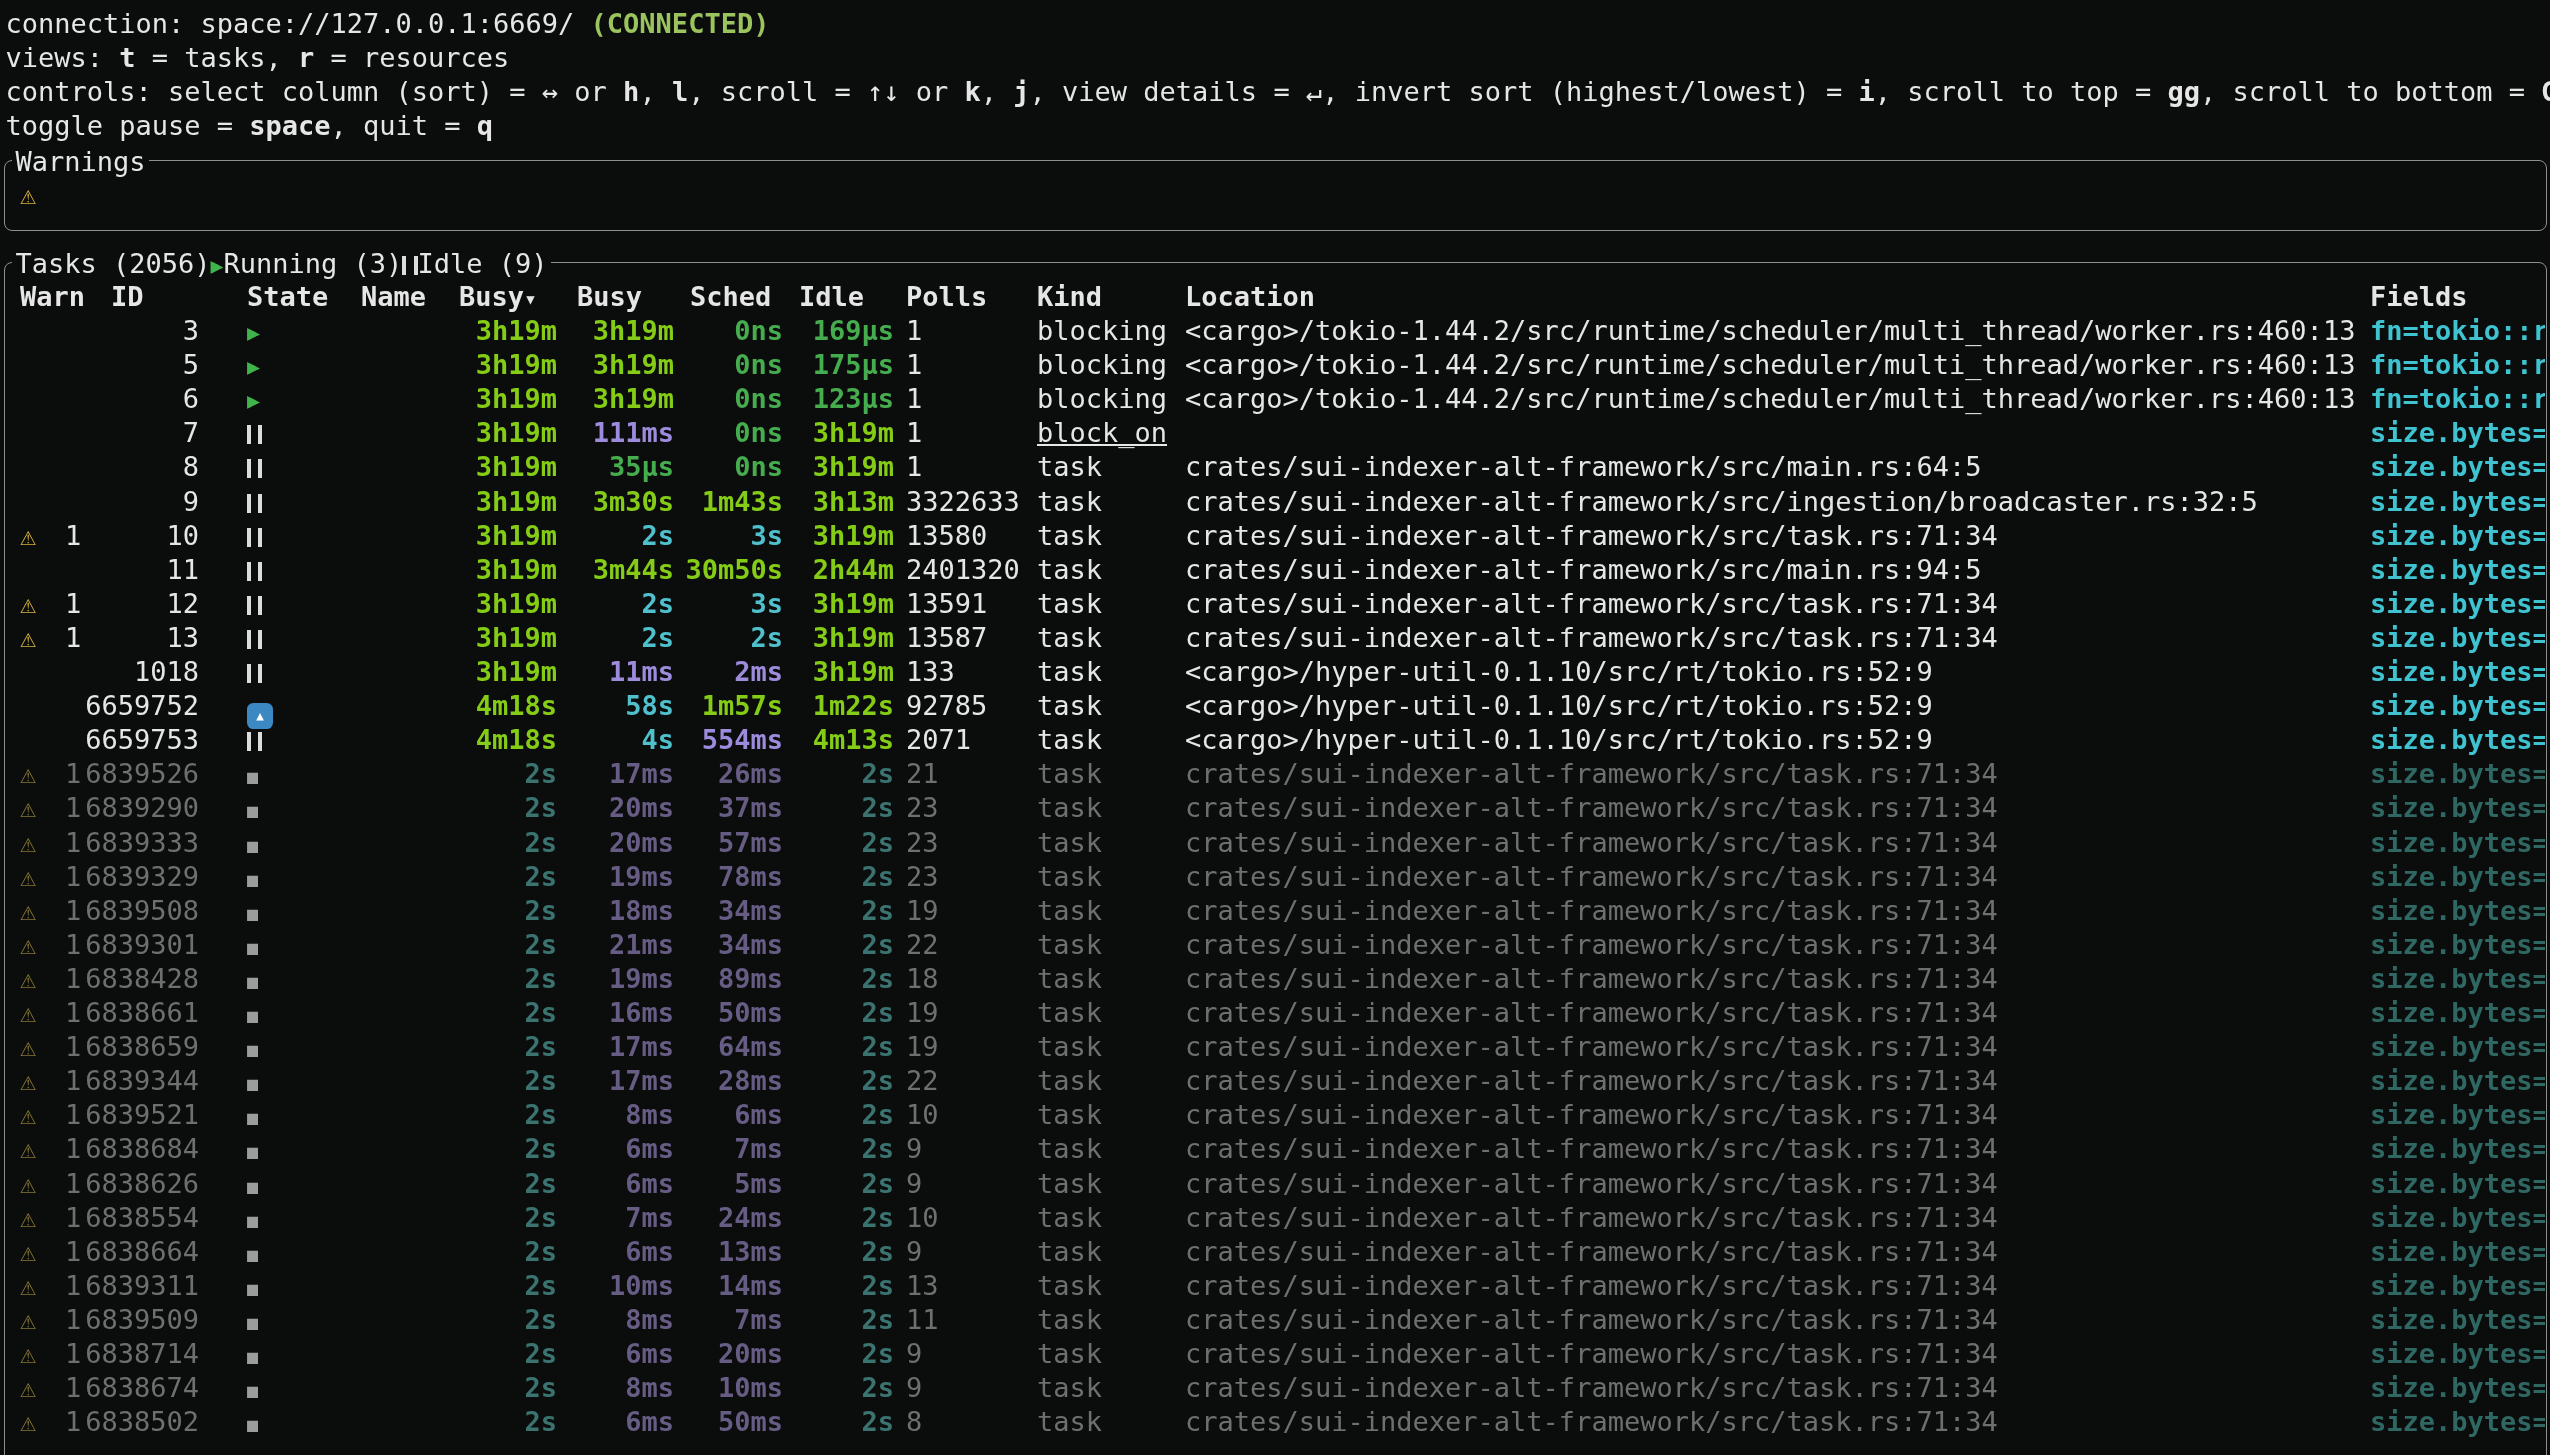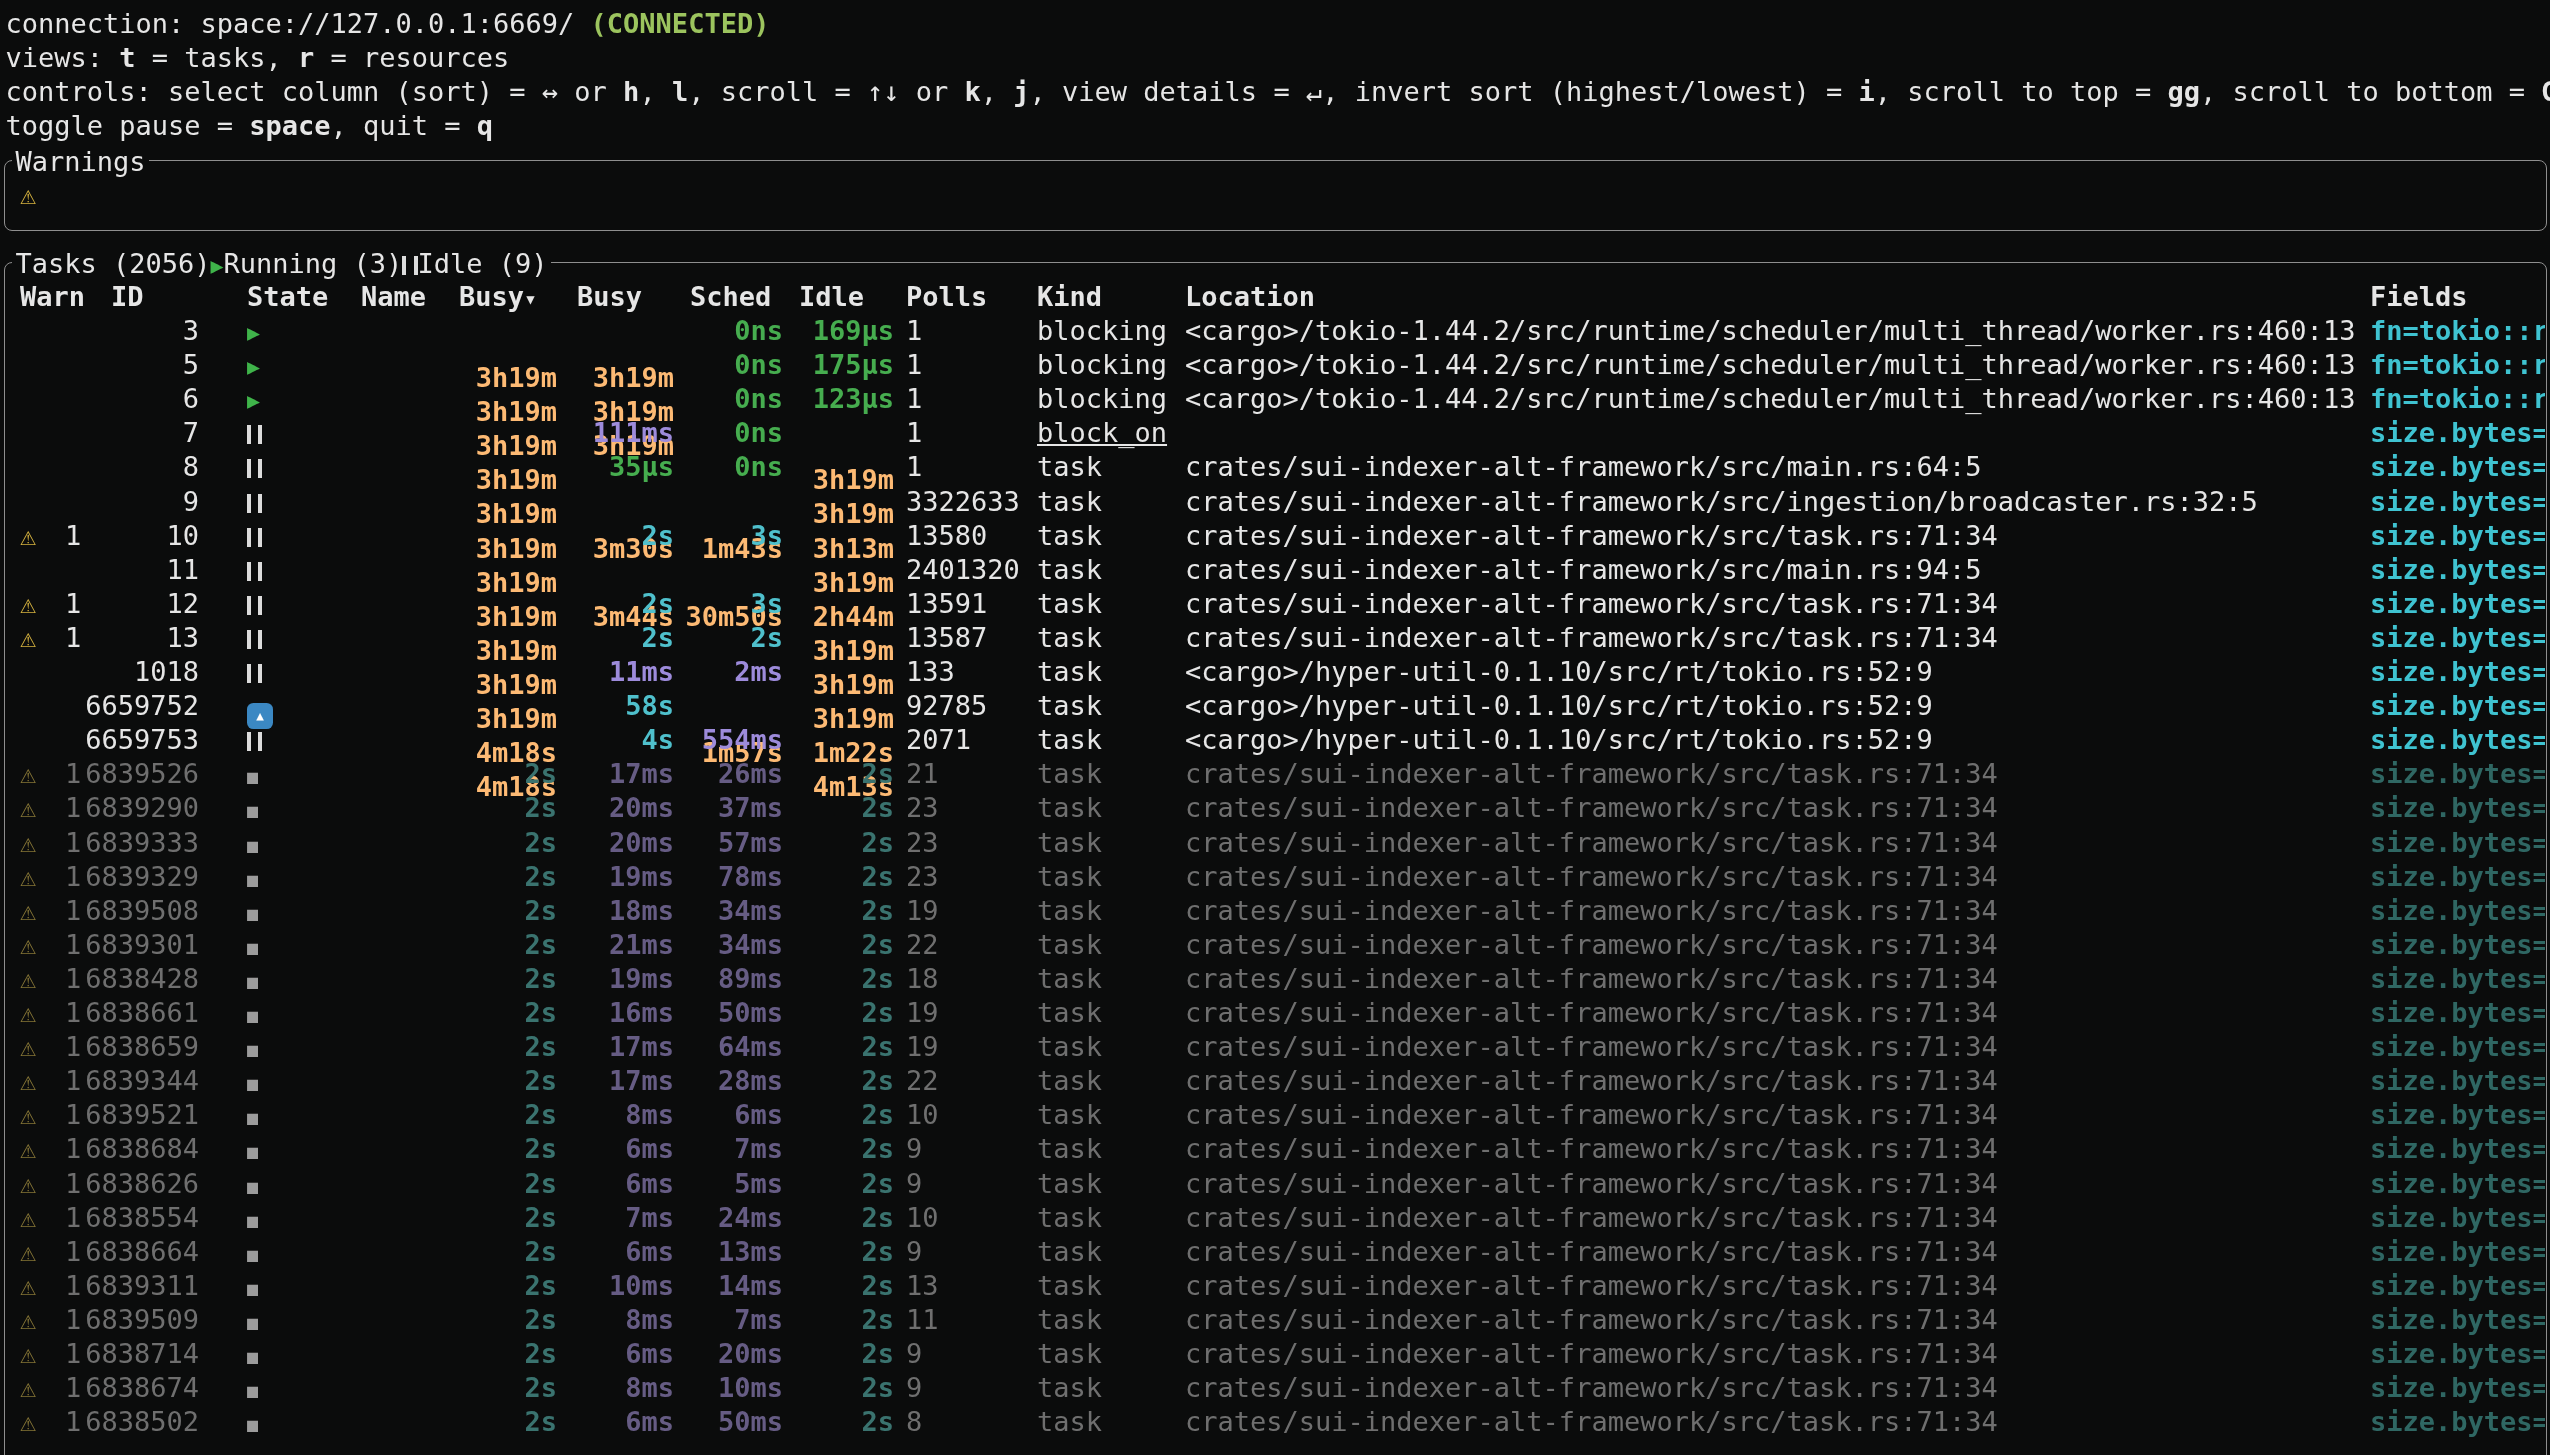--- a/index.html
+++ b/index.html
@@ -24,21 +24,21 @@
     z-index:5; pointer-events:none;
   }
   .box-title {
     position:absolute; top:-16px; left:7.2px;
     height:34px; line-height:34px;
     background:#0b0c0c; padding:0 3.6px; white-space:pre;
     pointer-events:auto;
   }
   
   .dur { font-weight:bold; }
-  .d-m  { color:#fdba74;margin-top:47px; }   
+  .d-m  { color:#84cc16; }   
   .d-s  { color:#4fc0cc; }   
   .d-ms { color:#9d8bdb; }   
   .d-us { color:#46ad4f; }   
   .fields { color:#3fc3d1; font-weight:bold; }
   .warn-ic { color:#d4b13f; }
   
   .dim .cell { color:#6f6f6f; }
   .dim .d-s  { color:#3a736f; }
   .dim .d-ms { color:#665c84; }
   .dim .fields { color:#2f6763; }

